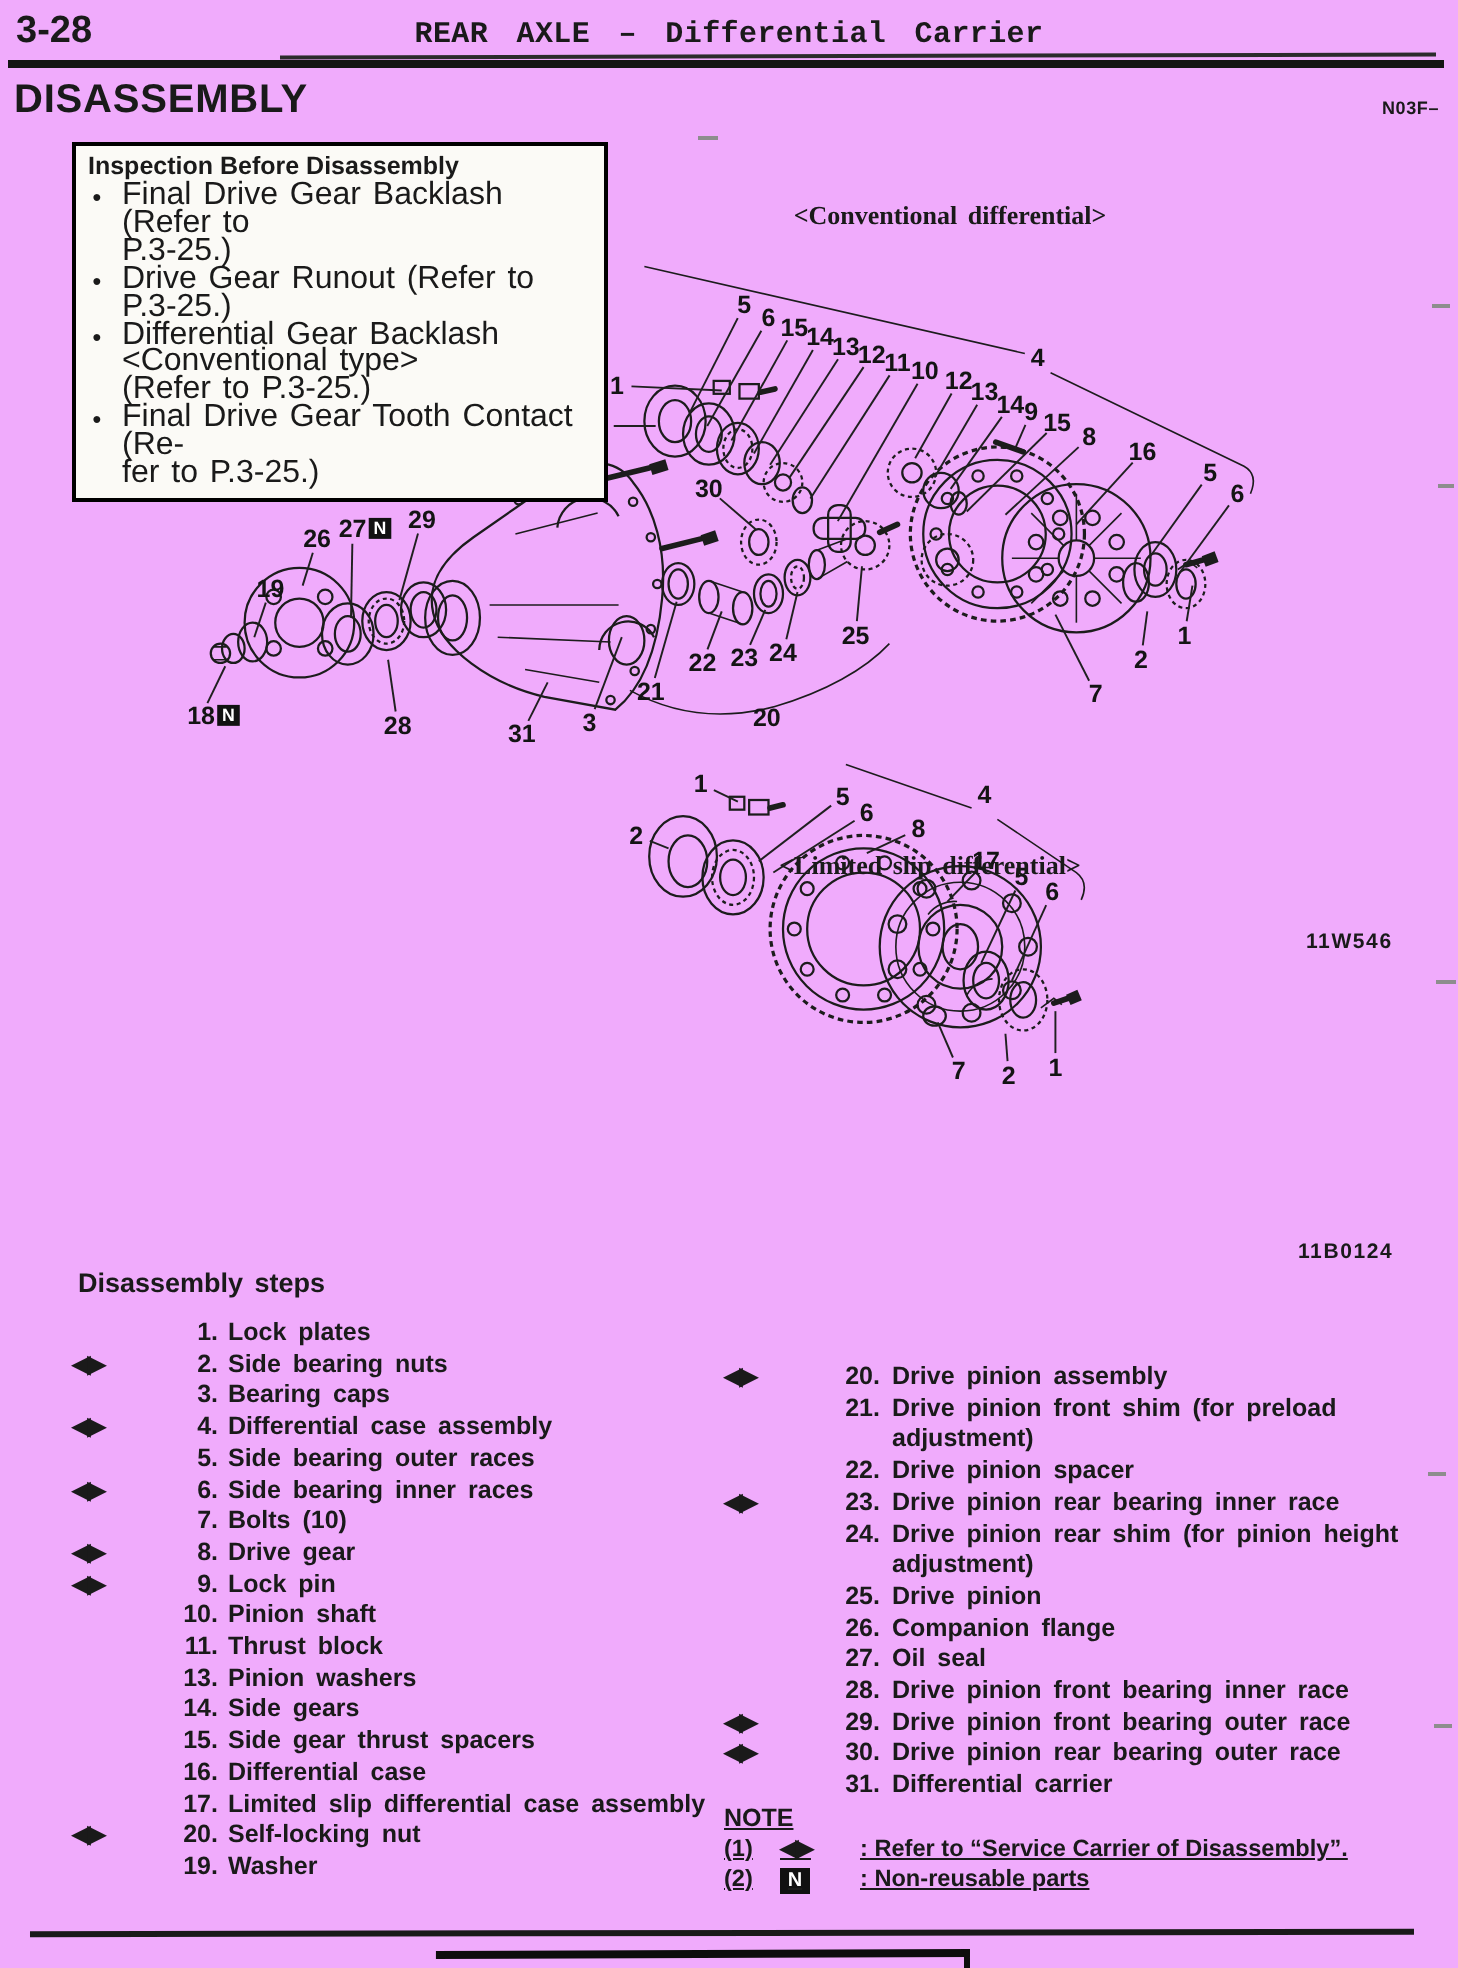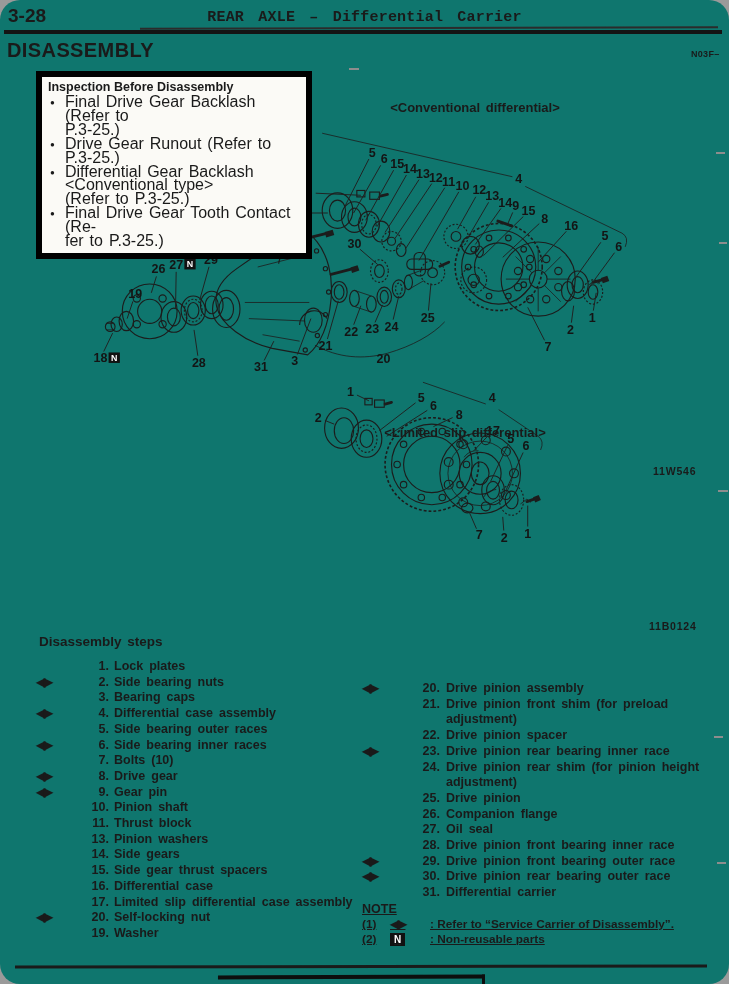--- a/index.html
+++ b/index.html
@@ -1,34 +1,34 @@
 <!DOCTYPE html>
 <html><head>
 <meta charset="utf-8">
 <style>
   html,body{margin:0;padding:0;background:#9a9a9a;}
-  .page{position:relative;width:729px;height:984px;background:#0f766e;overflow:hidden;
-        font-family:"Liberation Sans",sans-serif;color:#1a1a1a;border-radius:20px;}
+  .page{position:relative;width:729px;height:984px;background:#f0abfc;overflow:hidden;
+        font-family:"Liberation Sans",sans-serif;color:#1a1a1a;}
   
   .page-number{position:absolute;left:8px;top:5px;font-size:19px;font-weight:bold;}
   .header-title{position:absolute;left:0;right:0;top:9px;text-align:center;font-size:15px;
                 font-weight:bold;word-spacing:5px;letter-spacing:.2px;font-family:Liberation Mono, monospace;}
   .rule-a{position:absolute;left:140px;top:27px;width:578px;height:2px;background:#2b2b2b;transform:rotate(-.15deg);}
   .rule-b{position:absolute;left:4px;top:30px;width:718px;height:4px;background:#141414;}
   .section-title{position:absolute;left:7px;top:39px;font-size:20px;font-weight:bold;letter-spacing:.4px;}
   .section-code{position:absolute;left:667px;top:49px;font-size:9px;font-weight:bold;letter-spacing:.3px;margin-left:24px;}
   
-  .inspection-box{position:absolute;left:36px;top:71px;width:252px;border:6px solid #000000;
+  .inspection-box{position:absolute;left:36px;top:71px;width:252px;border:2px solid #000000;
                   padding:3px 6px 5px 6px;background:#fbfaf6;z-index:3;}
   .inspection-title{font-size:12.5px;font-weight:bold;margin-bottom:1px;}
   .inspection-item{position:relative;padding-left:17px;font-size:16px;font-weight:normal;
                    line-height:13.9px;white-space:pre-line;word-spacing:1.5px;}
   .inspection-item::before{content:"\25CF";position:absolute;left:2px;top:1px;font-size:8px;}
   
-  .diagram-label{position:absolute;font-size:13px;font-weight:bold;word-spacing:2px;z-index:2;}
+  .diagram-label{position:absolute;font-size:13px;font-weight:bold;word-spacing:2px;z-index:2;font-family:Liberation Serif, serif;}
   #label-conv{left:360px;top:100px;width:230px;text-align:center;}
   #label-ls{left:374px;top:425px;width:182px;text-align:center;}
   .ref-code{position:absolute;font-size:10.5px;font-weight:bold;letter-spacing:.8px;z-index:2;}
   #code-conv{left:653px;top:465px;}
   #code-ls{left:649px;top:620px;}
   svg.diagram{position:absolute;left:0;top:130px;z-index:1;}
   .art{stroke:#1c1c1c;fill:none;stroke-width:1.4;}
   .thin{stroke-width:1;}
   .dash{stroke-dasharray:2.5,2.2;}
   .dash2{stroke-dasharray:3.5,2.6;stroke-width:2;}
@@ -451,21 +451,21 @@
 
       <div class="step">
         <span class="arrow">◀▶</span>
         <span class="num">8.</span>
         <span class="txt">Drive gear</span>
       </div>
 
       <div class="step">
         <span class="arrow">◀▶</span>
         <span class="num">9.</span>
-        <span class="txt">Gear pin</span>
+        <span class="txt">Lock pin</span>
       </div>
 
       <div class="step">
         <span class="arrow empty"></span>
         <span class="num">10.</span>
         <span class="txt">Pinion shaft</span>
       </div>
 
       <div class="step">
         <span class="arrow empty"></span>

